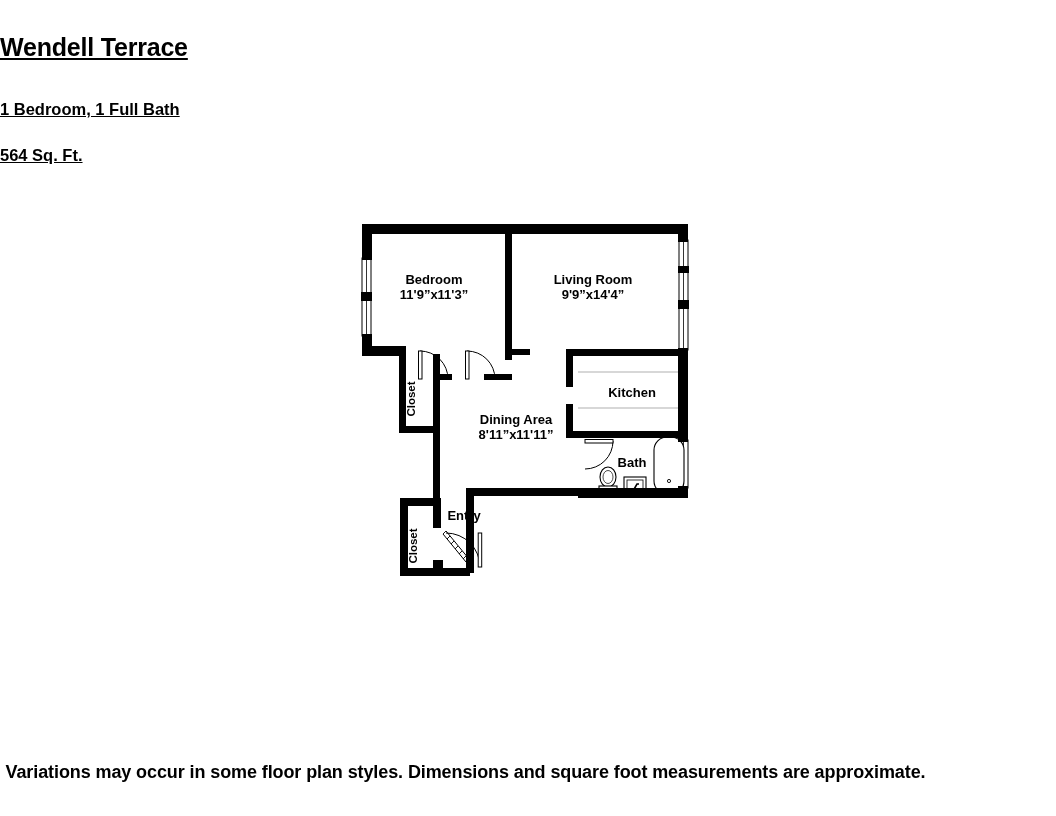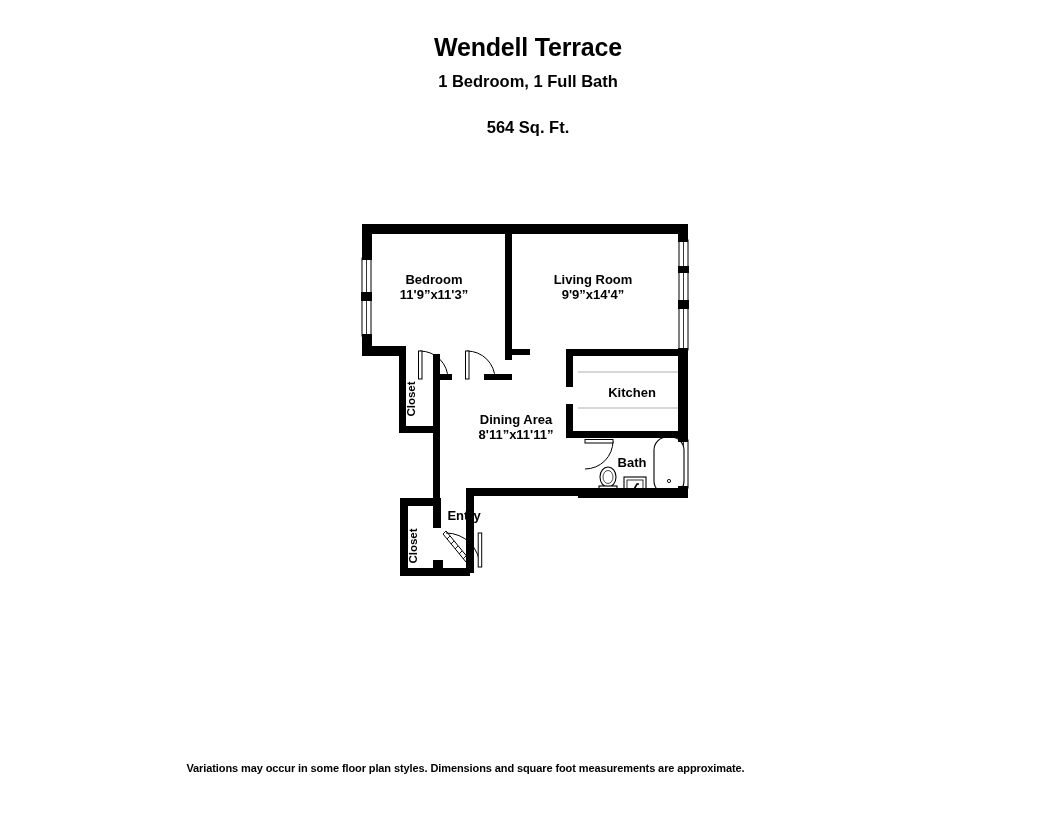--- a/index.html
+++ b/index.html
@@ -19,33 +19,33 @@
   .page {
     width: 1056px;
     height: 816px;
     position: relative;
   }
   .header {
     position: absolute;
     top: 0;
     left: 0;
     width: 1056px;
-    text-align: center;
+    text-decoration: underline;
   }
   .plan-title {
     font-size: 25px;
     font-weight: bold;
     letter-spacing: -0.2px;
     margin-top: 32px;
     line-height: 30px;
   }
   .plan-subtitle {
     font-size: 16.5px;
     font-weight: bold;
-    margin-top: 8px;
+    margin-top: 36px;
     line-height: 22px;
   }
   .plan-sqft {
     font-size: 16.5px;
     font-weight: bold;
     line-height: 22px;
     margin-top: 24px;
   }
   .floorplan-wrap {
     position: absolute;
@@ -57,21 +57,21 @@
   svg.floorplan {
     display: block;
     margin: 0 auto;
   }
   .footer-note {
     position: absolute;
     left: 0;
     top: 762px;
     width: 931px;
     text-align: center;
-    font-size: 11px;
+    font-size: 18px;
     font-weight: bold;
     letter-spacing: -0.1px;
   }
   text.room-label {
     font-family: "Liberation Sans", sans-serif;
     font-weight: bold;
     fill: #000000;
   }
 </style>
 </head>

